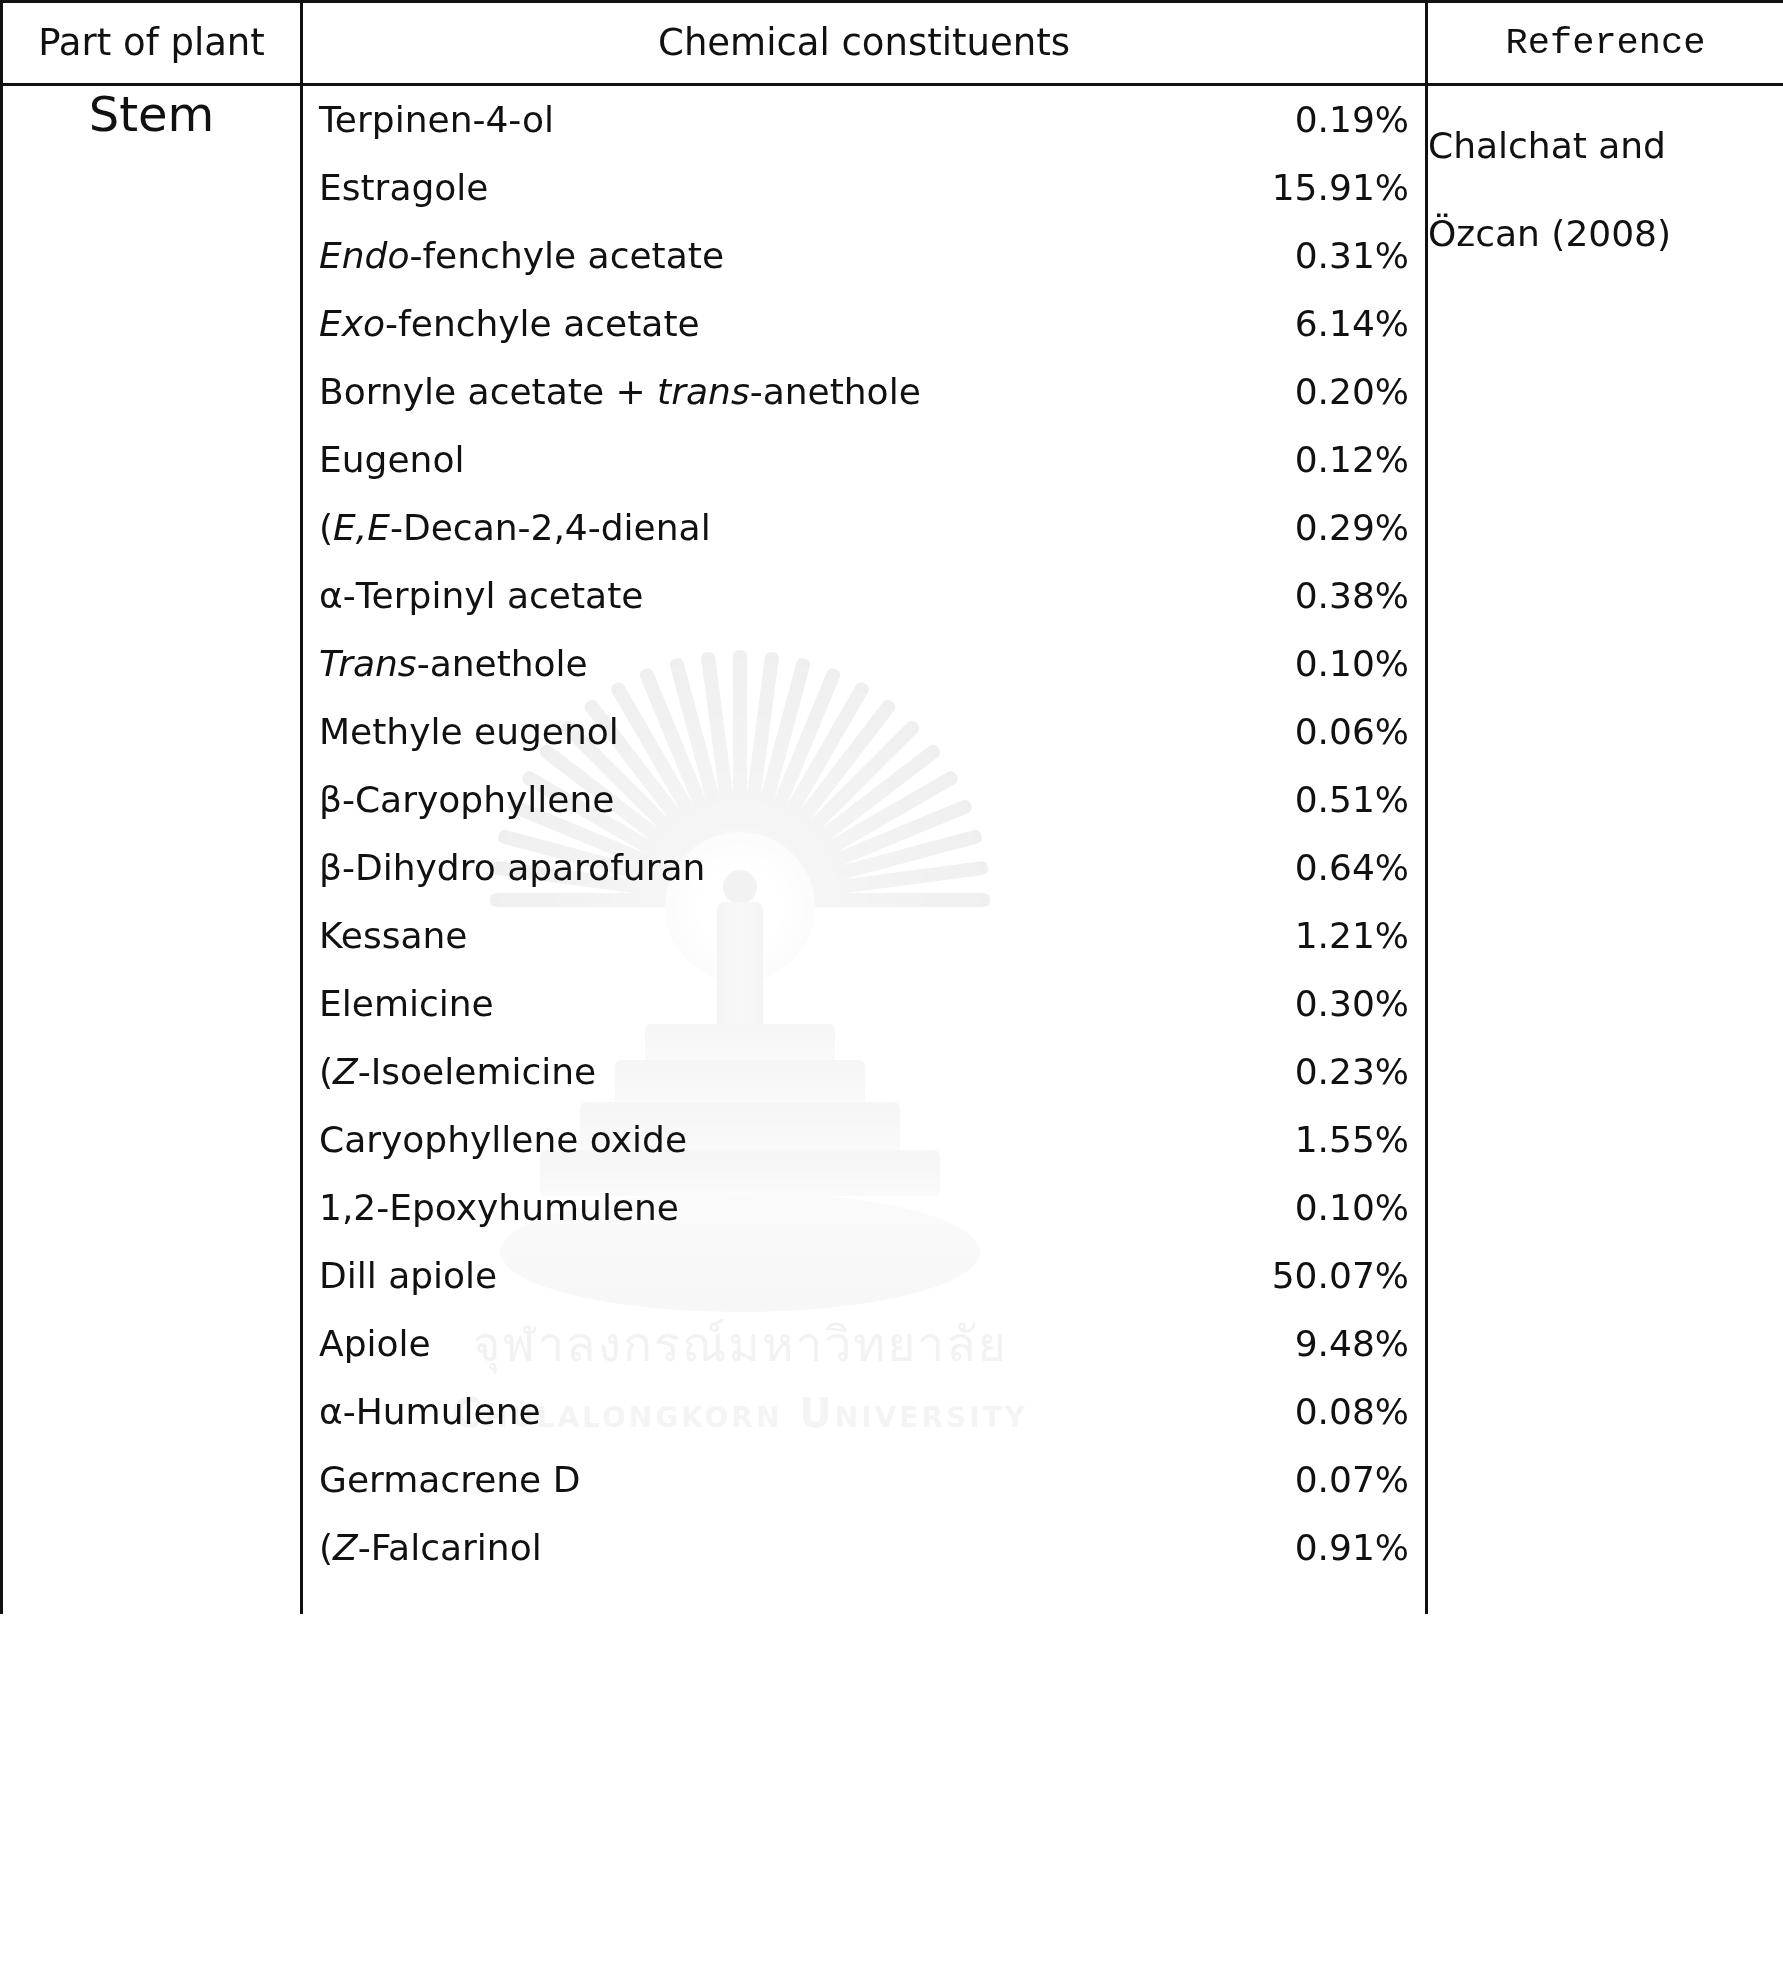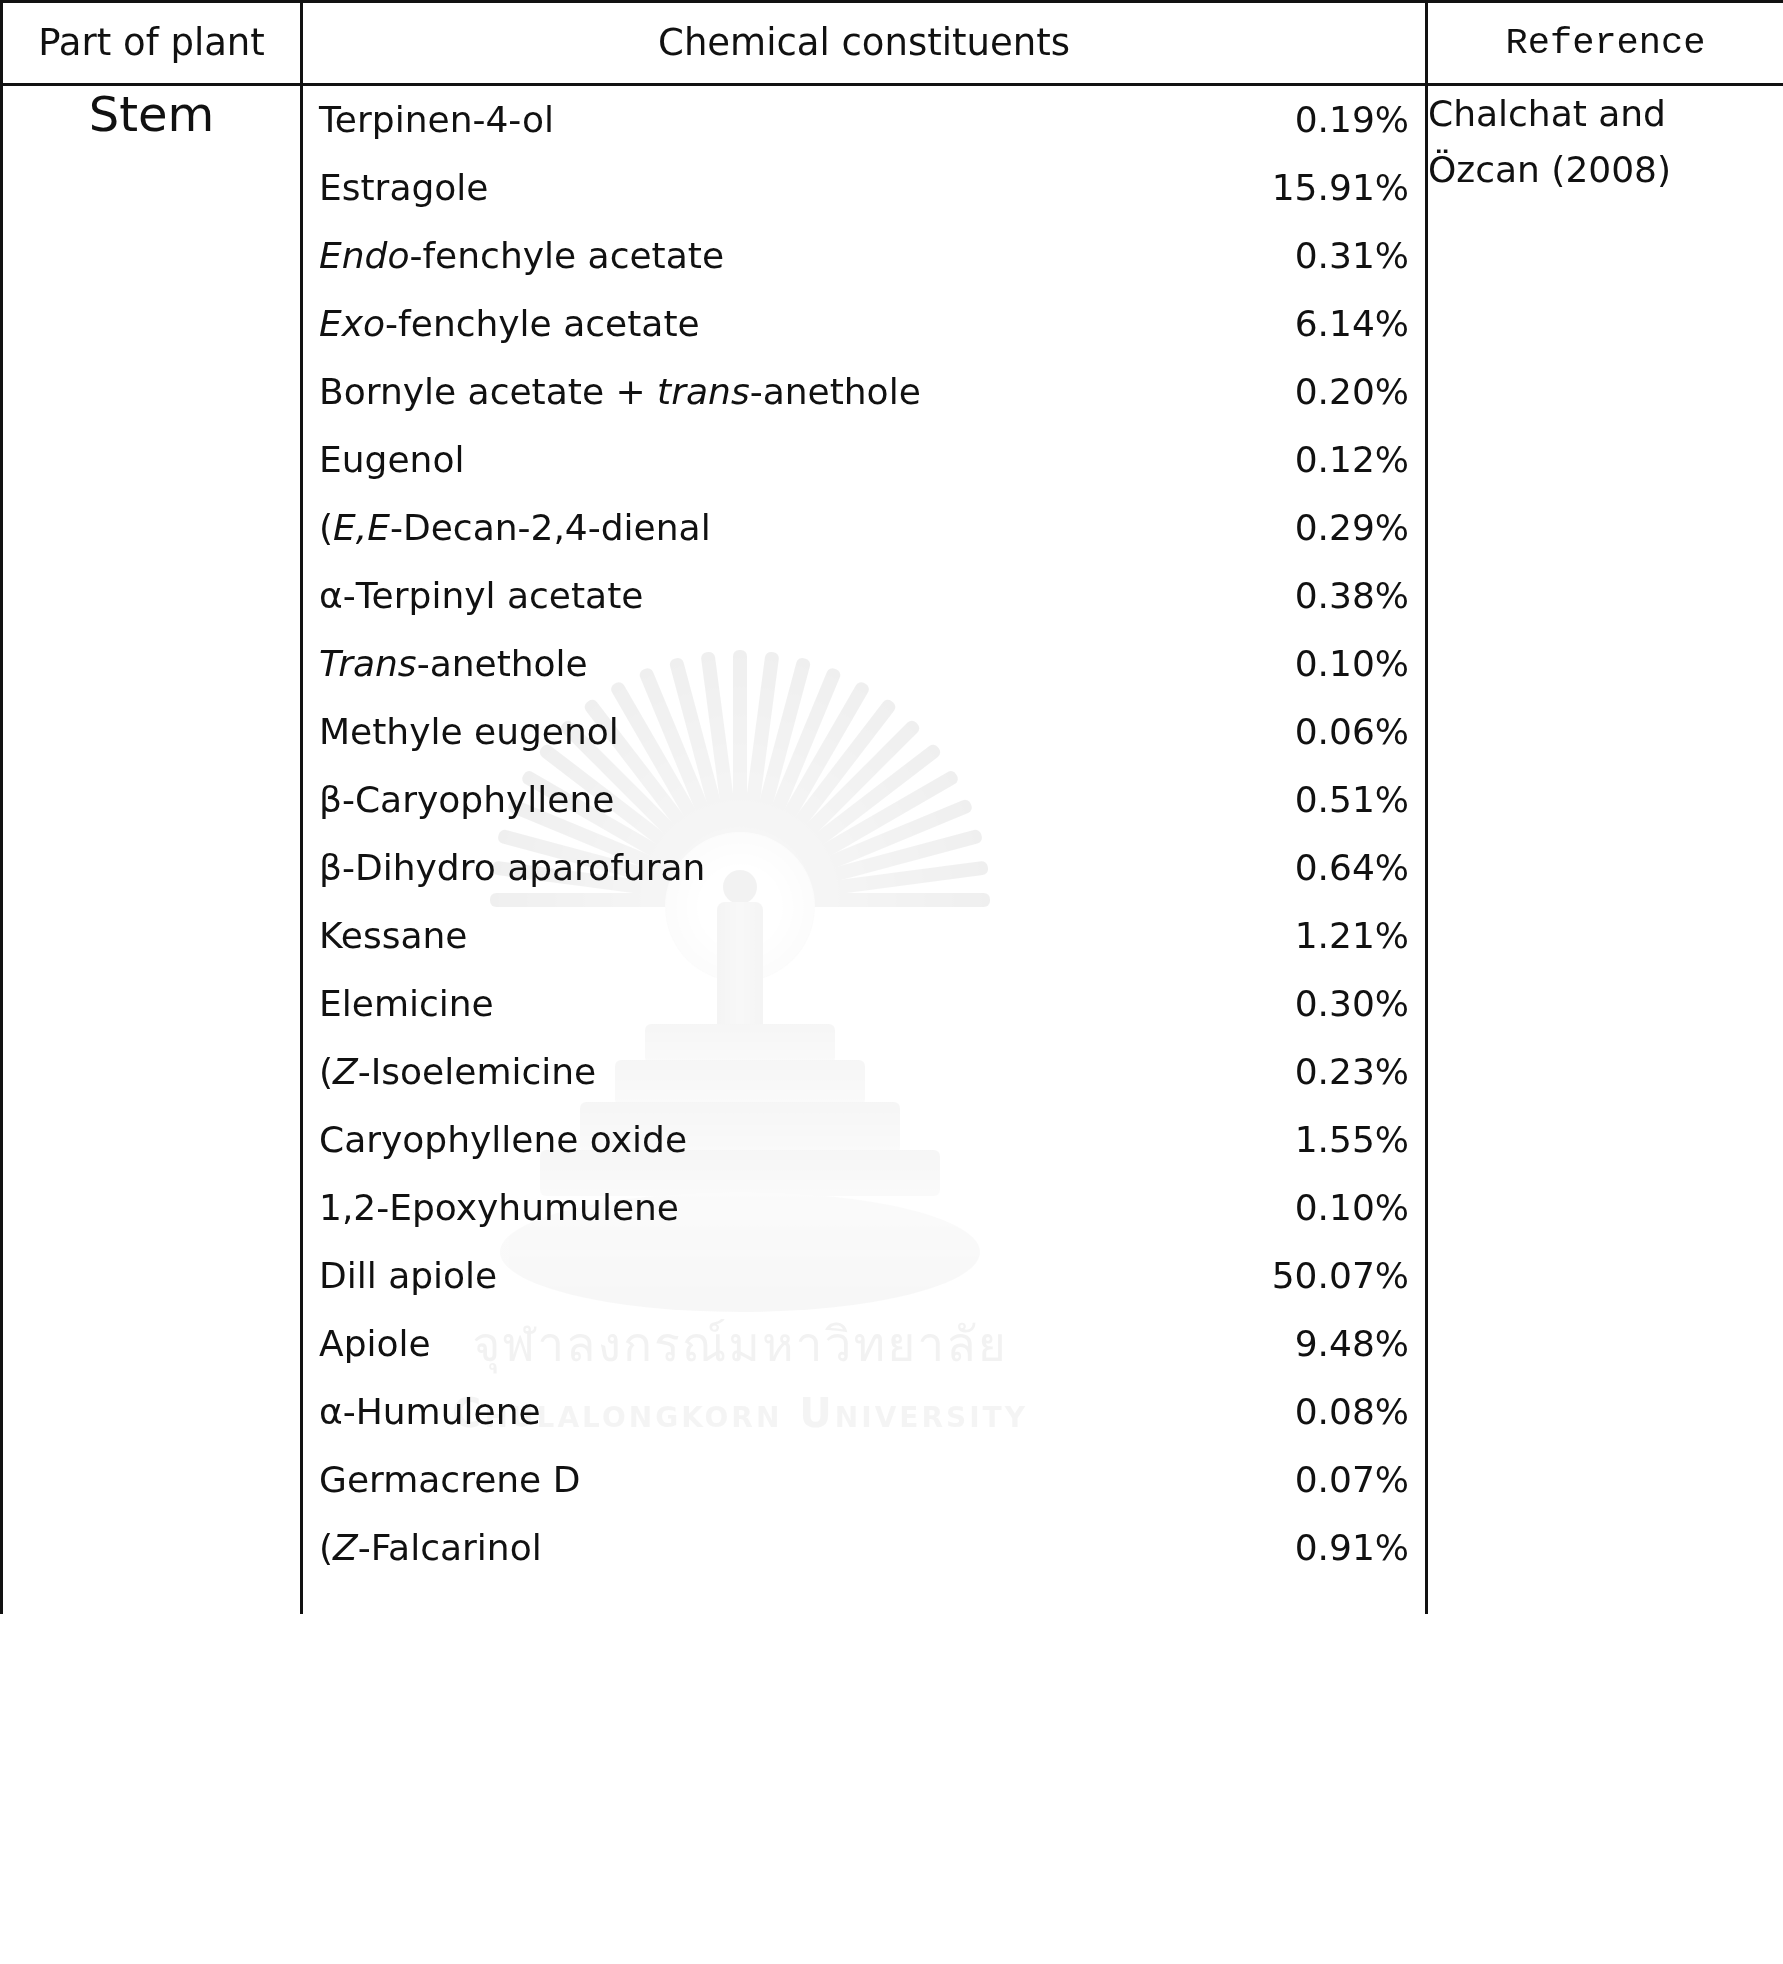--- a/index.html
+++ b/index.html
@@ -192,21 +192,21 @@
     justify-content: space-between;
     align-items: baseline;
     font-size: 36px;
     line-height: 1.0;
     height: 68px;
   }
   ul.chem-list li .nm { white-space: nowrap; }
   ul.chem-list li .pc { white-space: nowrap; }
   .ital { font-style: italic; }
   .clipped { overflow: hidden; }
-  .ref-line { display: block; }
+  .ref-line { display: block; margin-top: 32px; }
 </style>
 </head>
 <body>
 
 <div id="watermark">
   <div class="wm-wrap">
     <div class="wm-emblem">
       <div class="wm-rays" id="rays">
           <div class="wm-ray" style="transform: rotate(-90deg);"></div>
           <div class="wm-ray" style="transform: rotate(-82.5deg);"></div>

